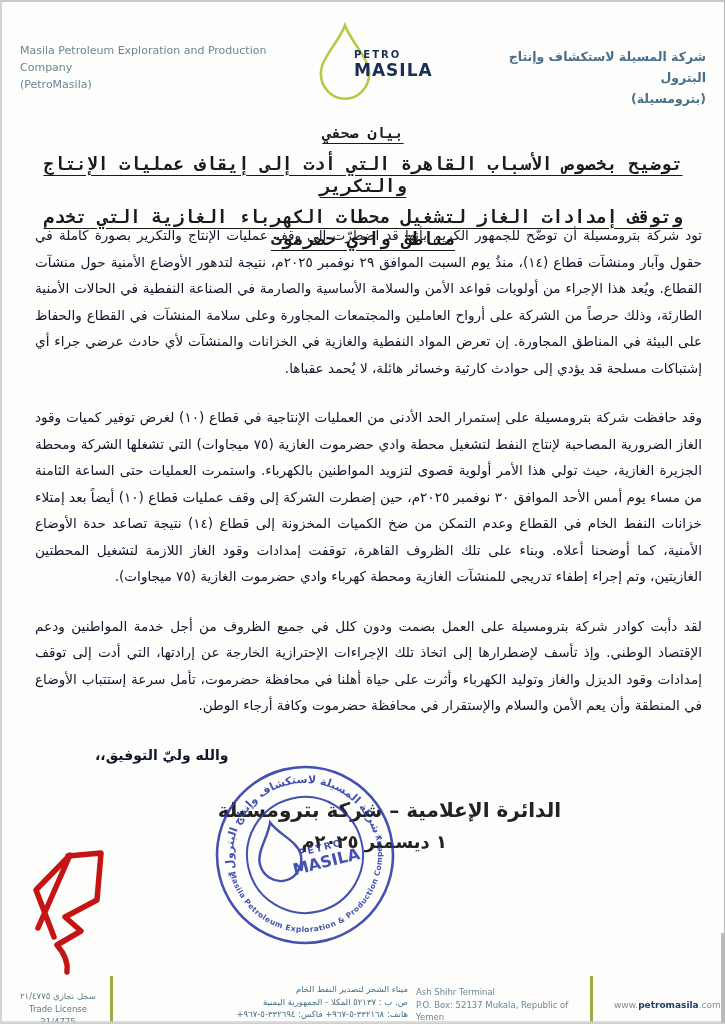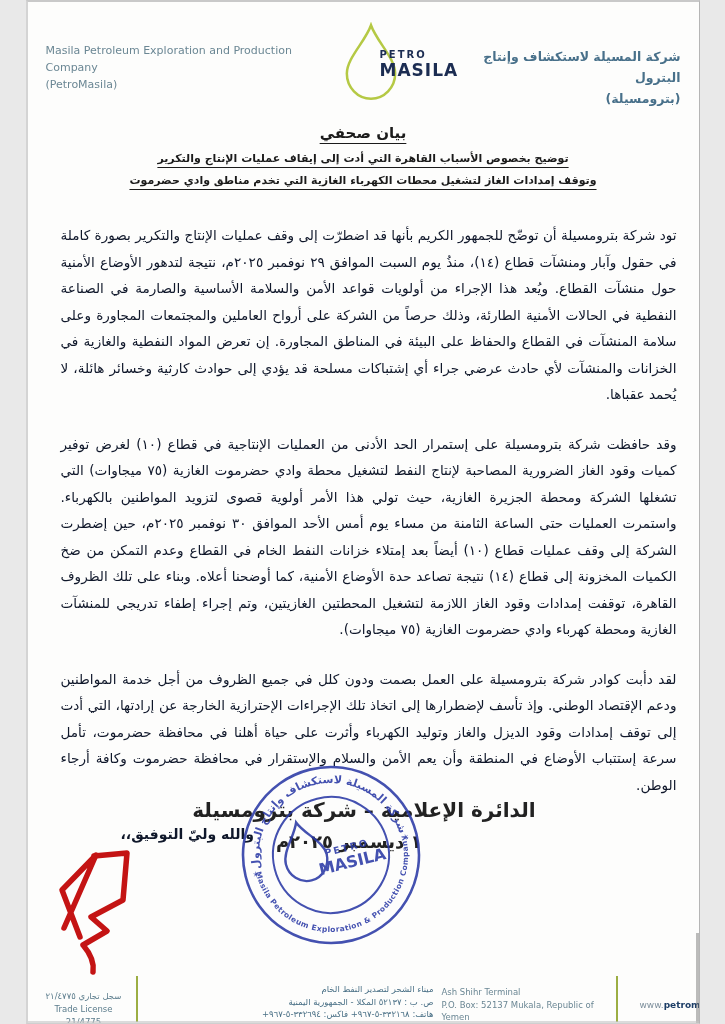--- a/index.html
+++ b/index.html
@@ -1,37 +1,37 @@
 <!DOCTYPE html>
 <html lang="ar"><head>
 <meta charset="utf-8">
 <style>
   html,body{margin:0;padding:0;background:#e9e9e9;}
   .page{
-    position:relative;width:674px;height:1024px;margin:0 auto;
+    position:relative;width:725px;height:1024px;margin:0 auto;
     background:#fdfdfc;overflow:hidden;
     border-top:2px solid #c9c9c9;border-left:2px solid #d4d4d4;
     border-right:1px solid #b5b5b5;border-bottom:1px solid #cfcfcf;
     box-sizing:border-box;
     font-family:"DejaVu Sans",sans-serif;
   }
   
   .header{position:absolute;top:14px;left:0;right:0;height:90px;}
   .header-en{position:absolute;left:18px;top:26px;width:260px;font-size:11px;line-height:17px;color:#6b8794;}
   .header-ar{position:absolute;right:18px;top:30px;width:230px;font-size:12.5px;line-height:21px;color:#48708a;direction:rtl;text-align:right;font-weight:bold;}
   .logo{position:absolute;left:308px;top:4px;width:140px;height:88px;}
   .logo svg{position:absolute;left:6px;top:2px;}
   .logo-text{position:absolute;left:44px;top:30px;color:#1c2d52;line-height:1;}
   .logo-text .lt1{font-size:10px;font-weight:bold;letter-spacing:2px;}
   .logo-text .lt2{font-size:17px;font-weight:bold;letter-spacing:1px;margin-top:2px;}
   
   .title-block{position:absolute;top:122px;left:40px;right:40px;text-align:center;direction:rtl;color:#1b1b1b;}
-  .title-line{font-weight:bold;text-decoration:underline;text-underline-offset:5px;}
+  .title-line{font-weight:bold;text-decoration:underline;text-underline-offset:5px;font-family:Liberation Mono, monospace;}
   .t1{font-size:15px;margin-bottom:10px;}
-  .t2,.t3{font-size:11px;margin-bottom:9px;}
+  .t2,.t3{font-size:18px;margin-bottom:9px;}
   
   .body{position:absolute;top:220px;left:33px;right:22px;direction:rtl;text-align:justify;color:#0f172a;font-size:13.6px;line-height:26.5px;}
   .body p{margin:0 0 23px 0;}
   .closing{margin-top:2px;text-align:left;padding-left:60px;font-weight:bold;font-size:14px;}
   
   .sig-dept{position:absolute;top:796px;right:163px;direction:rtl;font-weight:bold;font-size:20px;color:#222;}
   .sig-date{position:absolute;top:829px;right:277px;direction:rtl;font-size:18px;font-weight:bold;color:#222;}
   
   .stamp{position:absolute;left:208px;top:758px;width:190px;height:190px;transform:rotate(-14deg);opacity:.88;}
   

